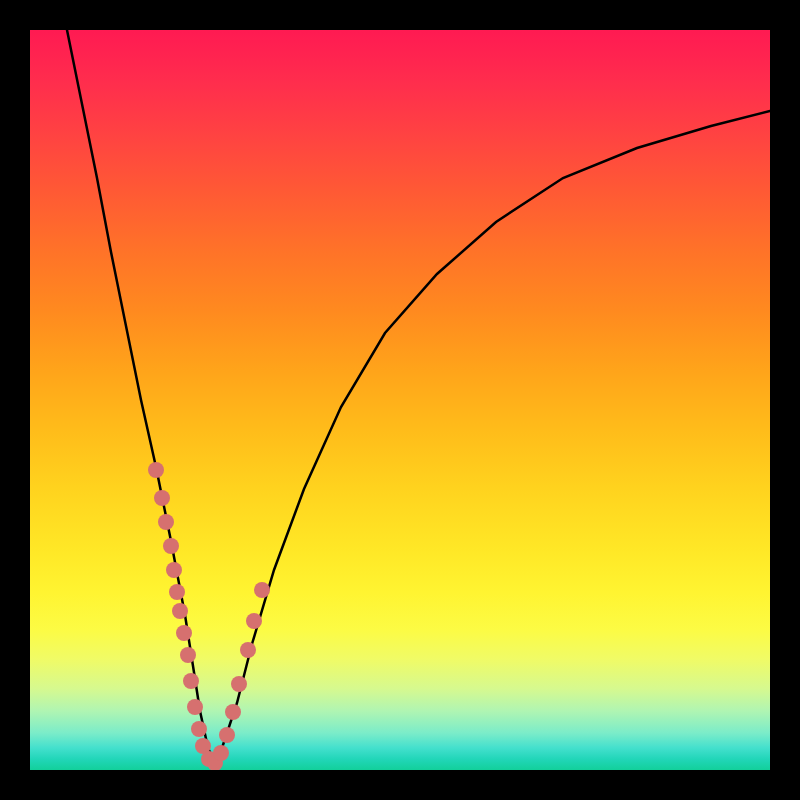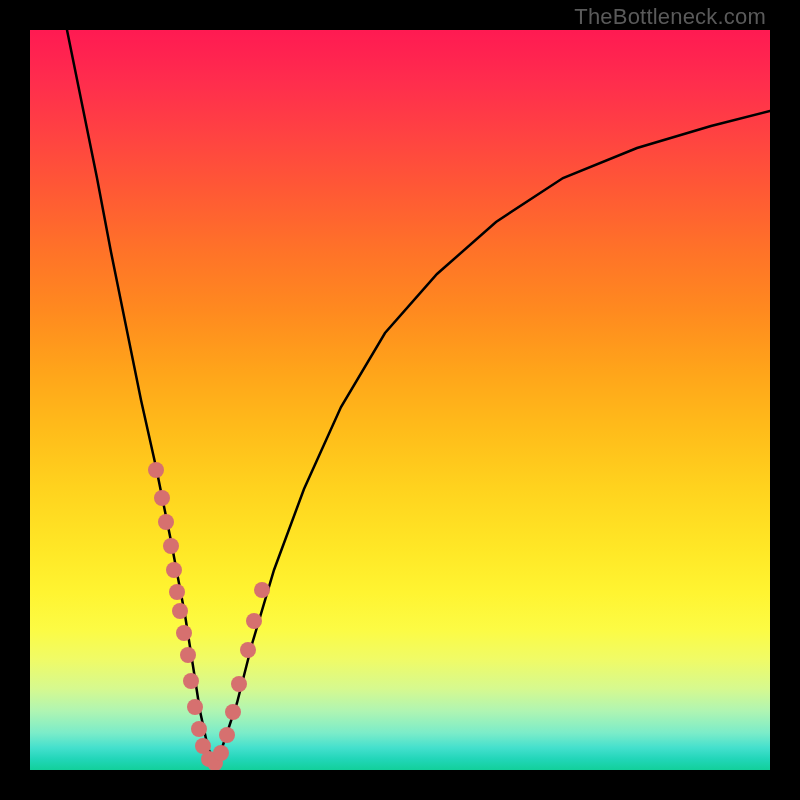--- a/index.html
+++ b/index.html
@@ -121,14 +121,13 @@
         <circle cx="197" cy="705" r="8"></circle>
         <circle cx="203" cy="682" r="8"></circle>
         <circle cx="209" cy="654" r="8"></circle>
         <circle cx="218" cy="620" r="8"></circle>
         <circle cx="224" cy="591" r="8"></circle>
         <circle cx="232" cy="560" r="8"></circle>
       </g>
     </svg>
   </div>
 
-  <div class="watermark">TheBottleneck.com</div>
 </div>
 
 </body></html>

